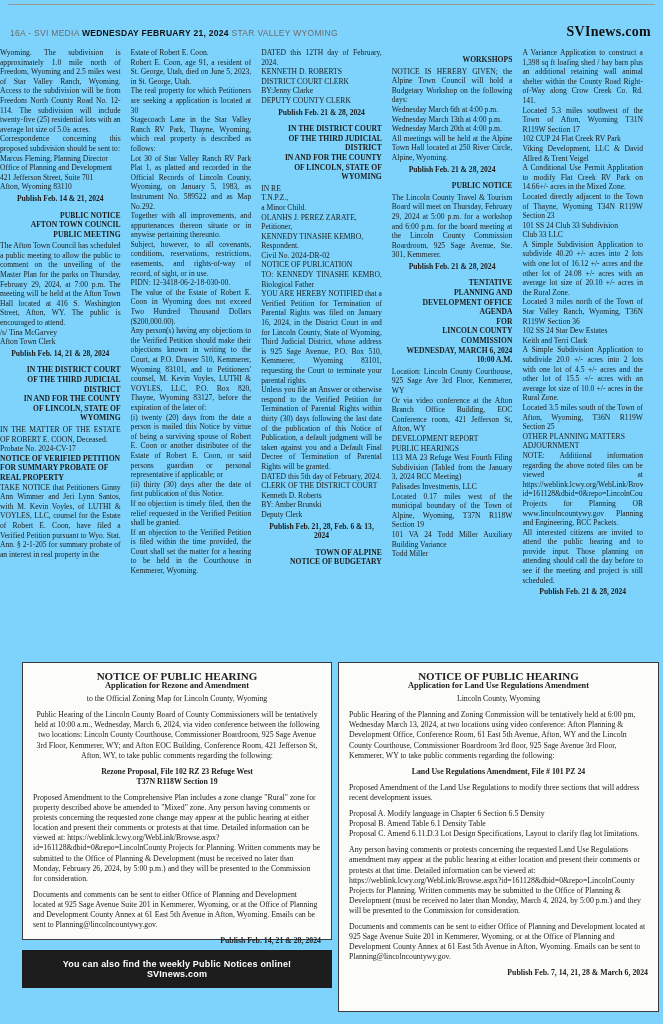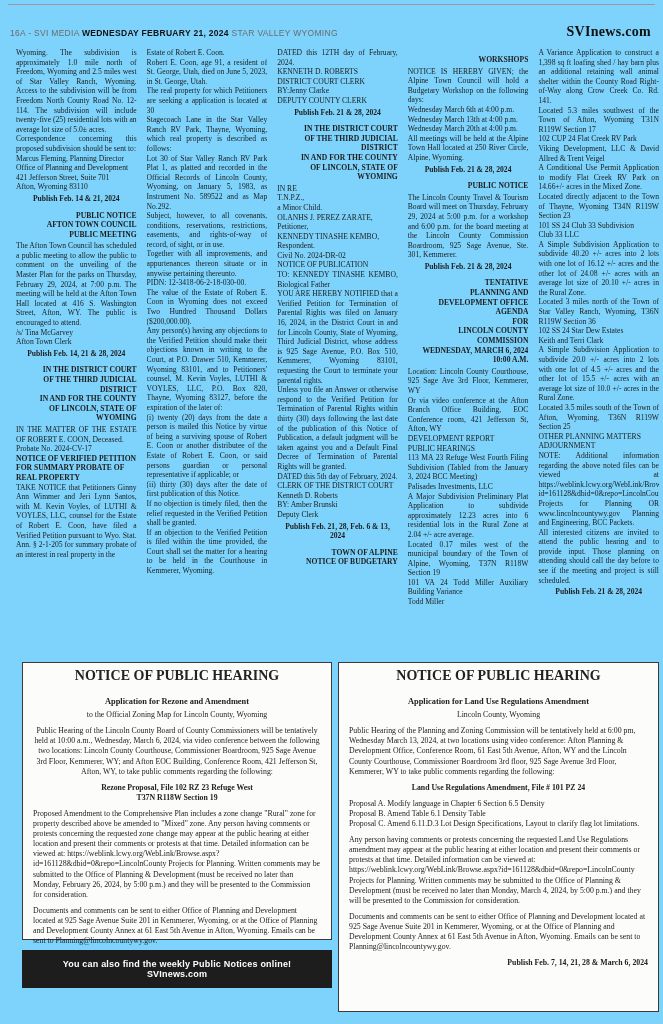--- a/index.html
+++ b/index.html
@@ -5,33 +5,33 @@
   html,body{margin:0;padding:0;background:#e9e9e7;}
   .page{position:relative;width:663px;height:1024px;background:#7dd3fc;margin:0 auto;
         font-family:"Liberation Serif",serif;color:#1c1c1c;overflow:hidden;}
   .toprule{position:absolute;top:4px;left:8px;right:8px;border-top:1px solid #999;}
   .header{position:absolute;top:24px;left:10px;right:12px;display:flex;
           justify-content:space-between;align-items:baseline;
           font-family:"Liberation Sans",sans-serif;font-size:8.5px;color:#6b6b6b;
           letter-spacing:.3px;white-space:nowrap;}
   .h-left .hbold{color:#111;font-weight:bold;}
   .h-right{font-family:"Liberation Serif",serif;font-weight:bold;font-size:14px;color:#111;}
-  .cols{position:absolute;top:48px;left:16px;width:643px;height:610px;display:flex;gap:10px;overflow:hidden;}
+  .cols{position:absolute;top:48px;left:0;width:643px;height:610px;display:flex;gap:10px;overflow:hidden;}
   .ncol{flex:1 1 0;font-size:7.6px;line-height:9.6px;overflow:hidden;min-width:0;}
   .blk{margin:0;}
   .blk.p{text-align:justify;}
   .blk.b{font-weight:bold;text-align:left;}
   .blk.h{text-align:right;font-weight:bold;white-space:pre-line;margin:7px 0 2px;}
   .blk.pub{text-align:center;font-weight:bold;margin:2px 0 7px;}
   .box{position:absolute;border:1.2px solid #3a3a3a;background:#fcfcfa;box-sizing:border-box;
        padding:8px 10px;font-size:7.8px;line-height:10.1px;color:#222;}
   .box-left{top:662px;left:22px;width:310px;height:278px;}
   .box-right{top:662px;left:338px;width:321px;height:350px;}
   .bb{margin:0 0 6px 0;}
-  .bb.h1{text-align:center;font-weight:bold;font-size:14px;margin-bottom:16px;}
+  .bb.h1{text-align:center;font-weight:bold;font-size:11px;margin-bottom:0;}
   .bb.h2{text-align:center;font-weight:bold;font-size:8.4px;margin-bottom:3px;}
   .bb.c{text-align:center;}
   .bb.hc{text-align:center;font-weight:bold;white-space:pre-line;}
   .bb.p{text-align:left;white-space:pre-line;}
   .bb.pub{text-align:right;font-weight:bold;margin-bottom:0;}
   .banner{position:absolute;top:950px;left:22px;width:310px;height:38px;background:#1d1d1d;
           color:#fff;display:flex;align-items:center;justify-content:center;
           font-family:"Liberation Sans",sans-serif;font-weight:bold;font-size:9px;
           letter-spacing:.2px;text-align:center;box-sizing:border-box;padding:0 14px;}
 </style>
@@ -71,22 +71,22 @@
         <div class="blk p">Probate No. 2024-CV-17</div>
         <div class="blk b">NOTICE OF VERIFIED PETITION FOR SUMMARY PROBATE OF REAL PROPERTY</div>
         <div class="blk p">TAKE NOTICE that Petitioners Ginny Ann Wimmer and Jeri Lynn Santos, with M. Kevin Voyles, of LUTHI &amp; VOYLES, LLC, counsel for the Estate of Robert E. Coon, have filed a Verified Petition pursuant to Wyo. Stat. Ann. § 2-1-205 for summary probate of an interest in real property in the</div>
       </div>
       <div class="ncol">
         <div class="blk p">Estate of Robert E. Coon.</div>
         <div class="blk p">Robert E. Coon, age 91, a resident of St. George, Utah, died on June 5, 2023, in St. George, Utah.</div>
         <div class="blk p">The real property for which Petitioners are seeking a application is located at 30</div>
         <div class="blk p">Stagecoach Lane in the Star Valley Ranch RV Park, Thayne, Wyoming, which real property is described as follows:</div>
         <div class="blk p">Lot 30 of Star Valley Ranch RV Park Plat 1, as platted and recorded in the Official Records of Lincoln County, Wyoming, on January 5, 1983, as Instrument No. 589522 and as Map No.292.</div>
+        <div class="blk p">Together with all improvements, and appurtenances thereon situate or in anywise pertaining thereunto.</div>
         <div class="blk p">Subject, however, to all covenants, conditions, reservations, restrictions, easements, and rights-of-way of record, of sight, or in use.</div>
-        <div class="blk p">Together with all improvements, and appurtenances thereon situate or in anywise pertaining thereunto.</div>
         <div class="blk p">PIDN: 12-3418-06-2-18-030-00.</div>
         <div class="blk p">The value of the Estate of Robert E. Coon in Wyoming does not exceed Two Hundred Thousand Dollars ($200,000.00).</div>
         <div class="blk p">Any person(s) having any objections to the Verified Petition should make their objections known in writing to the Court, at P.O. Drawer 510, Kemmerer, Wyoming 83101, and to Petitioners' counsel, M. Kevin Voyles, LUTHI &amp; VOYLES, LLC, P.O. Box 820, Thayne, Wyoming 83127, before the expiration of the later of:</div>
         <div class="blk p">(i) twenty (20) days from the date a person is mailed this Notice by virtue of being a surviving spouse of Robert E. Coon or another distributee of the Estate of Robert E. Coon, or said persons guardian or personal representative if applicable; or</div>
         <div class="blk p">(ii) thirty (30) days after the date of first publication of this Notice.</div>
         <div class="blk p">If no objection is timely filed, then the relief requested in the Verified Petition shall be granted.</div>
         <div class="blk p">If an objection to the Verified Petition is filed within the time provided, the Court shall set the matter for a hearing to be held in the Courthouse in Kemmerer, Wyoming.</div>
       </div>
       <div class="ncol">
         <div class="blk p">DATED this 12TH day of February, 2024.</div>
@@ -141,21 +141,20 @@
 LINCOLN COUNTY
 COMMISSION
 WEDNESDAY, MARCH 6, 2024
 10:00 A.M.</div>
         <div class="blk p">Location: Lincoln County Courthouse, 925 Sage Ave 3rd Floor, Kemmerer, WY</div>
         <div class="blk p">Or via video conference at the Afton Branch Office Building, EOC Conference room, 421 Jefferson St, Afton, WY</div>
         <div class="blk p">DEVELOPMENT REPORT</div>
         <div class="blk p">PUBLIC HEARINGS</div>
         <div class="blk p">113 MA 23 Refuge West Fourth Filing Subdivision (Tabled from the January 3, 2024 BCC Meeting)</div>
         <div class="blk p">Palisades Investments, LLC</div>
-        <div class="blk p">A Major Subdivision Preliminary Plat Application to subdivide approximately 12.23 acres into 6 residential lots in the Rural Zone at 2.04 +/- acre average.</div>
         <div class="blk p">Located 0.17 miles west of the municipal boundary of the Town of Alpine, Wyoming, T37N R118W Section 19</div>
         <div class="blk p">101 VA 24 Todd Miller Auxiliary Building Variance</div>
         <div class="blk p">Todd Miller</div>
       </div>
       <div class="ncol">
         <div class="blk p">A Variance Application to construct a 1,398 sq ft loafing shed / hay barn plus an additional retaining wall animal shelter within the County Road Right-of-Way along Crow Creek Co. Rd. 141.</div>
         <div class="blk p">Located 5.3 miles southwest of the Town of Afton, Wyoming T31N R119W Section 17</div>
         <div class="blk p">102 CUP 24 Flat Creek RV Park</div>
         <div class="blk p">Viking Development, LLC &amp; David Allred &amp; Trent Veigel</div>
         <div class="blk p">A Conditional Use Permit Application to modify Flat Creek RV Park on 14.66+/- acres in the Mixed Zone.</div>
@@ -187,20 +186,21 @@
       <div class="bb p">Proposed Amendment to the Comprehensive Plan includes a zone change "Rural" zone for property described above be amended to "Mixed" zone.  Any person having comments or protests concerning the requested zone change may appear at the public hearing at either location and present their comments or protests at that time.  Detailed information can be viewed at: https://weblink.lcwy.org/WebLink/Browse.aspx?id=161128&amp;dbid=0&amp;repo=LincolnCounty Projects for Planning.  Written comments may be submitted to the Office of Planning &amp; Development (must be received no later than Monday, February 26, 2024, by 5:00 p.m.) and they will be presented to the Commission for consideration.</div>
       <div class="bb p">Documents and comments can be sent to either Office of Planning and Development located at 925 Sage Avenue Suite 201 in Kemmerer, Wyoming, or at the Office of Planning and Development County Annex at 61 East 5th Avenue in Afton, Wyoming. Emails can be sent to Planning@lincolncountywy.gov.</div>
       <div class="bb pub">Publish Feb. 14, 21 &amp; 28, 2024</div>
     </div>
   <div class="box box-right">
       <div class="bb h1">NOTICE OF PUBLIC HEARING</div>
       <div class="bb h2">Application for Land Use Regulations Amendment</div>
       <div class="bb c">Lincoln County, Wyoming</div>
       <div class="bb p">Public Hearing of the Planning and Zoning Commission will be tentatively held at 6:00 pm, Wednesday March 13, 2024, at two locations using video conference:  Afton Planning &amp; Development Office, Conference Room, 61 East 5th Avenue, Afton, WY and the Lincoln County Courthouse, Commissioner Boardroom 3rd floor, 925 Sage Avenue 3rd Floor, Kemmerer, WY to take public comments regarding the following:</div>
       <div class="bb hc">Land Use Regulations Amendment, File # 101 PZ 24</div>
+      <div class="bb p">Proposed Amendment of the Land Use Regulations to modify three sections that will address recent development issues.</div>
       <div class="bb p">Proposal A. Modify language in Chapter 6 Section 6.5 Density
 Proposal B. Amend Table 6.1 Density Table
 Proposal C. Amend 6.11.D.3 Lot Design Specifications, Layout to clarify flag lot limitations.</div>
       <div class="bb p">Any person having comments or protests concerning the requested Land Use Regulations amendment may appear at the public hearing at either location and present their comments or protests at that time.  Detailed information can be viewed at: https://weblink.lcwy.org/WebLink/Browse.aspx?id=161128&amp;dbid=0&amp;repo=LincolnCounty Projects for Planning.  Written comments may be submitted to the Office of Planning &amp; Development (must be received no later than Monday, March 4, 2024, by 5:00 p.m.) and they will be presented to the Commission for consideration.</div>
       <div class="bb p">Documents and comments can be sent to either Office of Planning and Development located at 925 Sage Avenue Suite 201 in Kemmerer, Wyoming, or at the Office of Planning and Development County Annex at 61 East 5th Avenue in Afton, Wyoming. Emails can be sent to Planning@lincolncountywy.gov.</div>
       <div class="bb pub">Publish Feb. 7, 14, 21, 28 &amp; March 6, 2024</div>
     </div>
 
   <div class="banner">
     <span>You can also find the weekly Public Notices online! SVInews.com</span>

